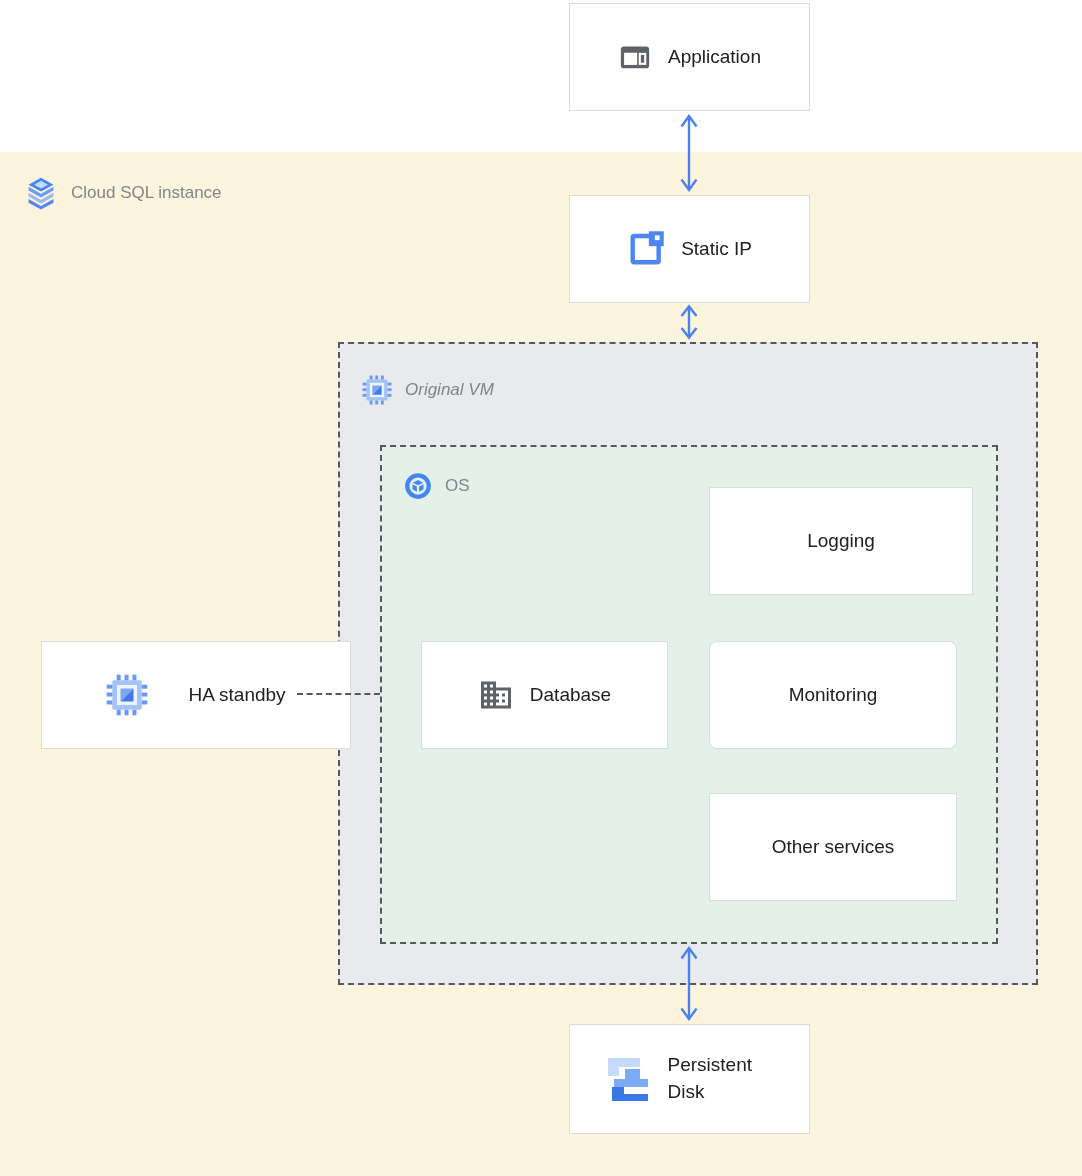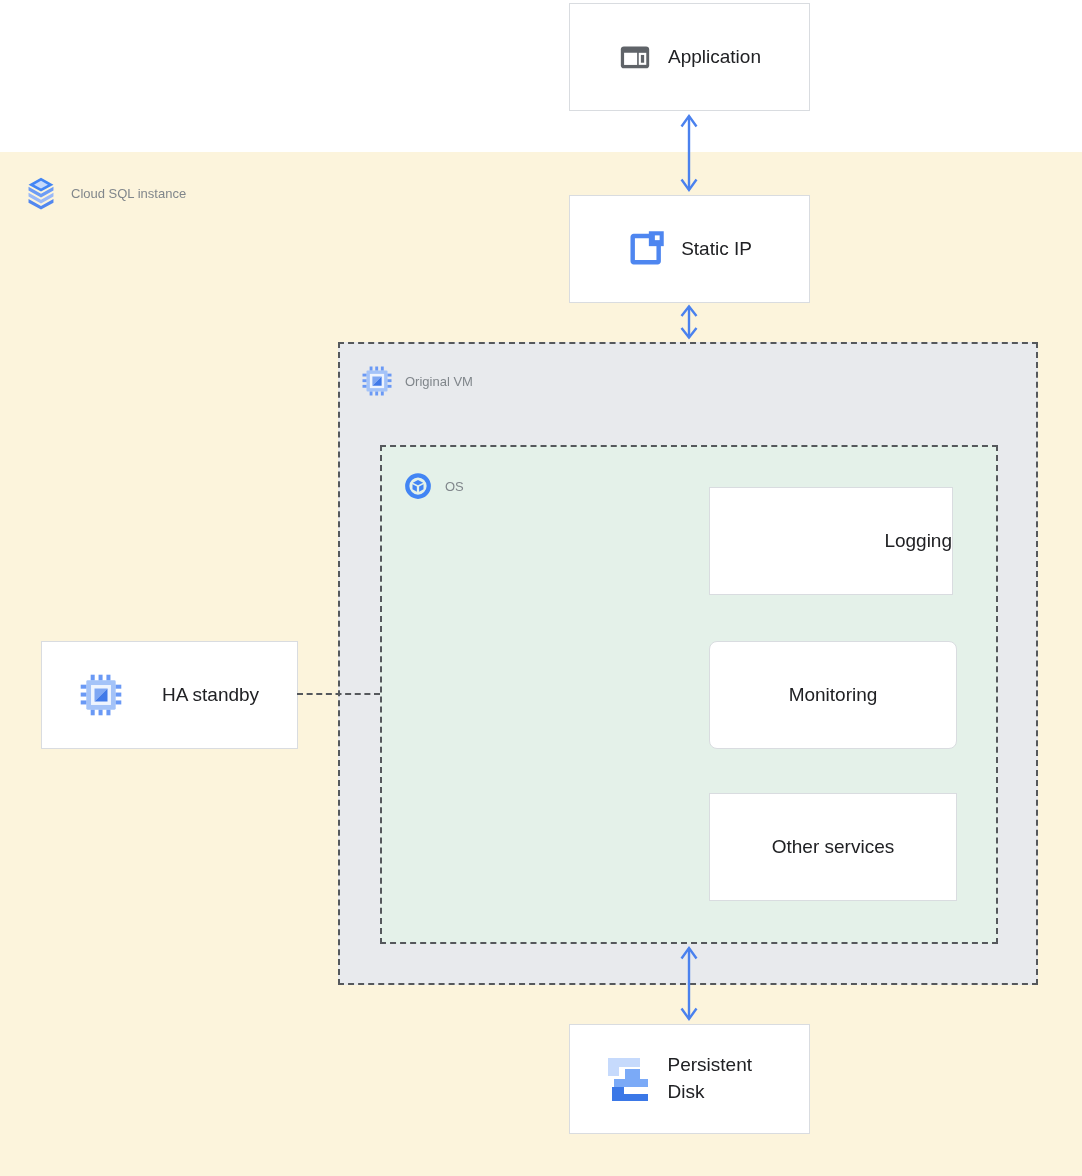--- a/index.html
+++ b/index.html
@@ -11,31 +11,31 @@
   .bg-yellow{position:absolute;left:0;top:152px;width:1082px;height:1024px;background:#fcf4dc;}
   .vm-box{position:absolute;left:338px;top:342px;width:700px;height:643px;background:#e8eaed;
           border:2px dashed #55585c;box-sizing:border-box;}
   .os-box{position:absolute;left:380px;top:445px;width:618px;height:499px;background:#e4f1e9;
           border:2px dashed #55585c;box-sizing:border-box;}
   .node{position:absolute;background:#ffffff;border:1px solid #d9dce0;box-sizing:border-box;
         display:flex;align-items:center;justify-content:center;gap:16px;
         font-size:19px;color:#202124;}
   .n-application{left:569px;top:3px;width:241px;height:108px;}
   .n-staticip{left:569px;top:195px;width:241px;height:108px;}
-  .n-hastandby{left:41px;top:641px;width:257px;height:108px;gap:40px;}
+  .n-hastandby{left:41px;top:641px;width:310px;height:108px;gap:40px;}
   .n-database{left:421px;top:641px;width:247px;height:108px;}
-  .n-logging{left:709px;top:487px;width:244px;height:108px;justify-content:flex-end;}
+  .n-logging{left:709px;top:487px;width:264px;height:108px;}
   .n-monitoring{left:709px;top:641px;width:248px;height:108px;border-radius:8px;}
   .n-otherservices{left:709px;top:793px;width:248px;height:108px;}
   .n-persistentdisk{left:569px;top:1024px;width:241px;height:110px;}
   .pd-label{width:108px;line-height:1.42;}
   .region-label{position:absolute;display:flex;align-items:center;gap:13px;
-                font-size:13px;color:#80868b;}
+                font-size:17px;color:#80868b;}
   .l-cloudsql{left:24px;top:176px;}
-  .l-vm{left:362px;top:366px;}
+  .l-vm{left:362px;top:375px;font-style:italic;}
   .l-os{left:403px;top:471px;gap:12px;}
   .icon{display:flex;flex:0 0 auto;}
   .connector{position:absolute;left:297px;top:693px;width:83px;height:0;
              border-top:2px dashed #55585c;}
   .arrow{position:absolute;}
   .a1{left:670px;top:113px;}
   .a2{left:670px;top:304px;}
   .a3{left:670px;top:945px;}
   .arrow path,.arrow line{stroke:#4a81ee;stroke-width:2.4;fill:none;}
 </style>
@@ -142,20 +142,28 @@
         </g>
         <rect x="3.6" y="3.6" width="16.8" height="16.8" rx="0.8" fill="#a4c3f8"></rect>
         <rect x="6.3" y="6.3" width="11.4" height="11.4" fill="#eef4fe"></rect>
         <path d="M8.3 8.3 h7.4 l-7.4 7.4 z" fill="#7ea7f3"></path>
         <path d="M15.7 8.3 v7.4 h-7.4 z" fill="#4079e8"></path>
       </svg>
     </span>
     <span>HA standby</span>
   </div>
 
+  <div class="node n-database">
+    <span class="icon">
+      <svg width="36" height="36" viewBox="0 0 24 24">
+        <path fill="#5f6368" d="M12 7V3H2v18h20V7H12zM6 19H4v-2h2v2zm0-4H4v-2h2v2zm0-4H4V9h2v2zm0-4H4V5h2v2zm4 12H8v-2h2v2zm0-4H8v-2h2v2zm0-4H8V9h2v2zm0-4H8V5h2v2zm10 12h-8v-2h2v-2h-2v-2h2v-2h-2V9h8v10zm-2-8h-2v2h2v-2zm0 4h-2v2h2v-2z"></path>
+      </svg>
+    </span>
+    <span>Database</span>
+  </div>
 
   <div class="node n-logging">
     <span>Logging</span>
   </div>
 
   <div class="node n-monitoring">
     <span>Monitoring</span>
   </div>
 
   <div class="node n-otherservices">

